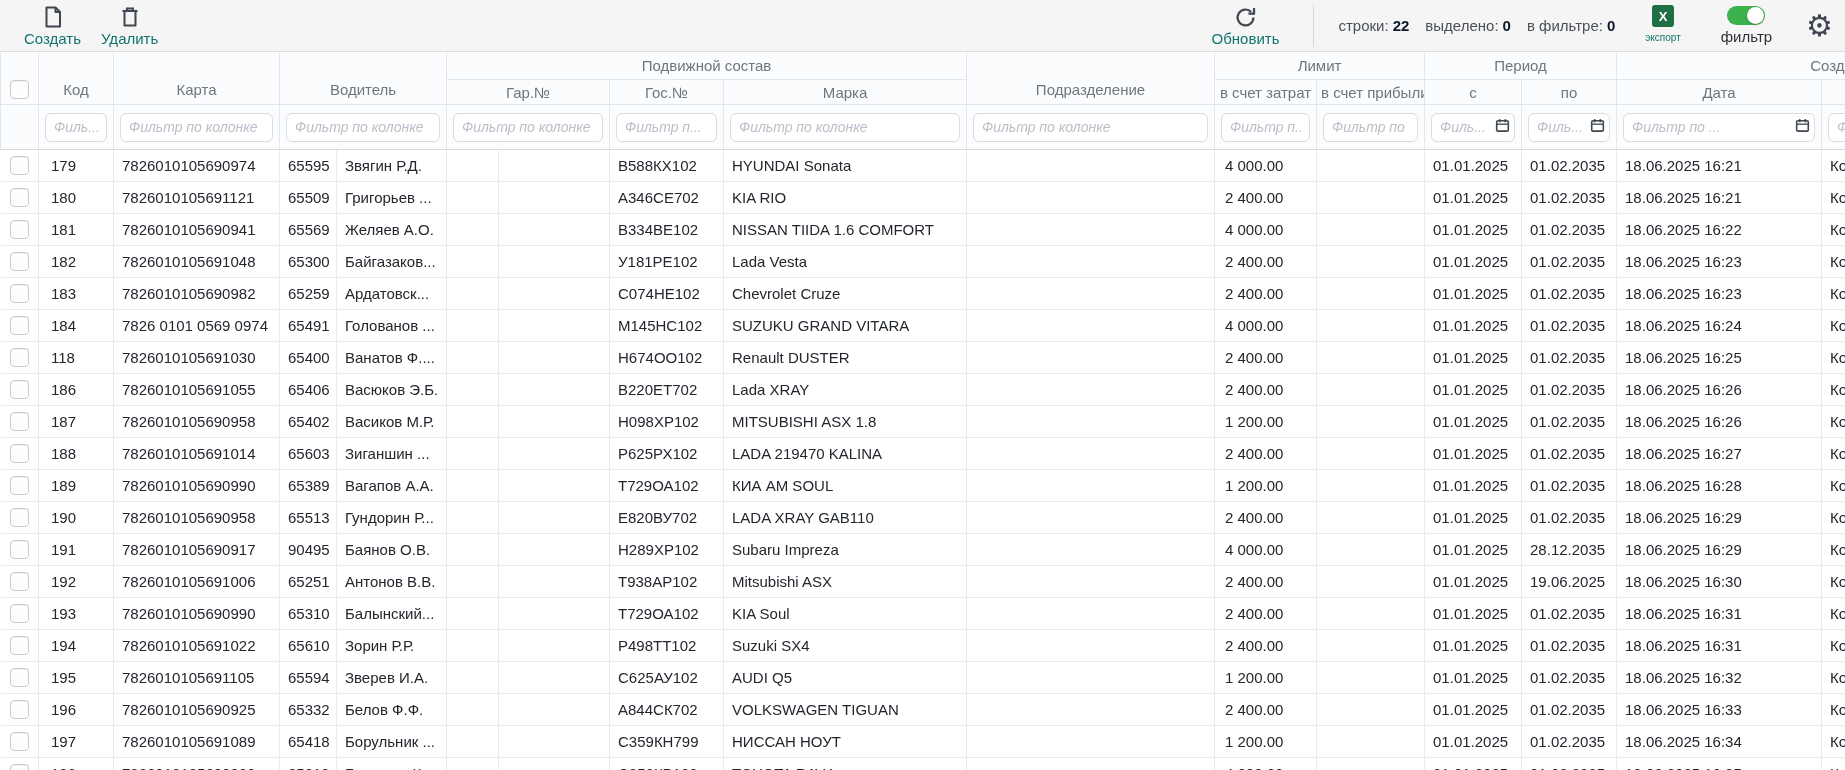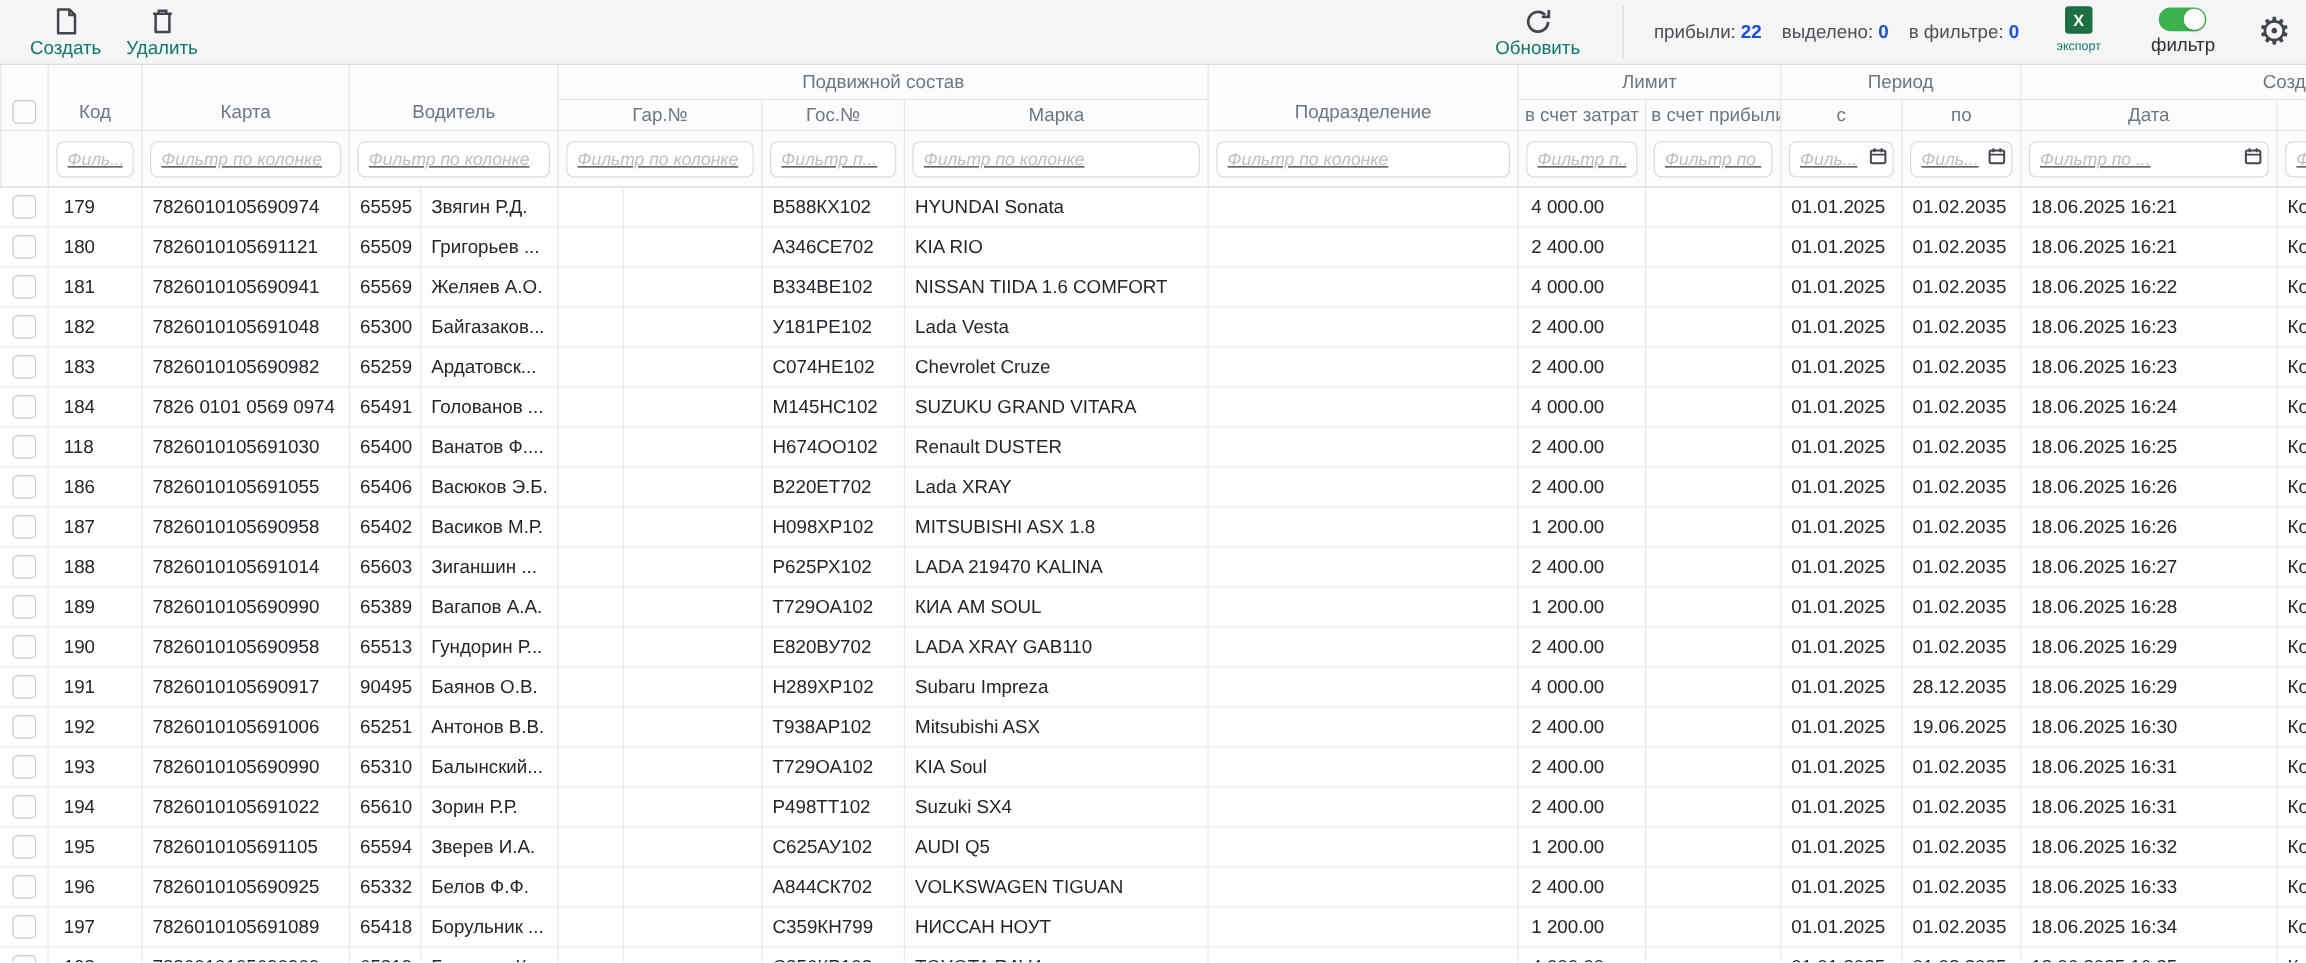--- a/index.html
+++ b/index.html
@@ -14,21 +14,21 @@
     height:52px;background:#f5f5f6;border-bottom:1px solid #d9dbdf;
     display:flex;align-items:center;padding:0 10px 0 14px;box-sizing:border-box;
   }
   .tb-btn{display:flex;flex-direction:column;align-items:center;justify-content:center;
     gap:1px;padding:2px 10px;cursor:pointer;user-select:none;}
   .tb-btn .lbl{font-size:15px;color:#0f766e;line-height:16px;}
   .tb-btn svg{display:block;}
   .tb-right{margin-left:auto;display:flex;align-items:center;gap:20px;}
   .v-div{width:1px;height:42px;background:#d3d6da;margin:0 4px;}
   .stats{display:flex;align-items:center;gap:16px;font-size:15px;color:#4a5058;}
-  .stats b{color:#1d4ed8;font-weight:700;margin-left:4px;}
+  .stats b{color:#0f172a;font-weight:700;margin-left:4px;}
   .excel-ic{width:22px;height:22px;background:#1e7044;border-radius:3px;color:#fff;
     font-weight:700;font-size:13px;display:flex;align-items:center;justify-content:center;margin-bottom:2px;}
   .flt-lbl{font-size:15px;color:#2c3137;line-height:16px;}
   .toggle{width:38px;height:19px;border-radius:10px;background:#3cb14e;position:relative;
     display:inline-block;margin-bottom:3px;cursor:pointer;}
   .toggle .knob{position:absolute;right:1px;top:1px;width:17px;height:17px;border-radius:50%;
     background:#fff;box-shadow:0 1px 2px rgba(0,0,0,.25);}
   .gear{font-size:30px;color:#3f4650;line-height:30px;margin:0 2px 0 4px;cursor:pointer;}
   
   .table-wrap{position:absolute;left:0;top:52px;width:1845px;height:718px;overflow:hidden;}
@@ -40,21 +40,20 @@
   }
   th.gh{height:27px;vertical-align:middle;text-align:center;}
   th.ch{height:24px;vertical-align:middle;text-align:center;}
   th.tall{vertical-align:bottom;padding-bottom:6px;}
   th.f-cell{height:44px;border-bottom:1px solid #d6d9de;padding:0 6px;vertical-align:middle;}
   .f-inner{position:relative;display:block;}
   .f-inner input{
     width:100%;height:29px;box-sizing:border-box;border:1px solid #d9dce1;border-radius:6px;
     padding:0 8px;font-size:14px;color:#333;background:#fff;outline:none;
     font-family:"Liberation Sans","DejaVu Sans",sans-serif;
-    text-decoration:underline;
   }
   .f-inner input::placeholder{color:#b9c0c9;font-style:italic;}
   .f-inner.with-cal input{padding-right:24px;}
   .cal{position:absolute;right:5px;top:50%;transform:translateY(-50%);pointer-events:auto;cursor:pointer;}
   tbody td{
     border-right:1px solid #e8eaee;border-bottom:1px solid #e8eaee;
     font-size:15px;color:#22272e;height:31px;padding:0 8px;
     white-space:nowrap;overflow:hidden;background:#fff;
   }
   td.c-cb{text-align:center;padding:0;}
@@ -95,21 +94,21 @@
         <svg viewBox="0 0 24 24" width="25" height="25">
           <path d="M19.6 12a7.6 7.6 0 1 1-2.2-5.4" fill="none" stroke="#3e4650" stroke-width="2.1"></path>
           <path d="M20.2 2.8v5.4h-5.4" fill="none" stroke="#3e4650" stroke-width="2.1"></path>
         </svg>
       </span>
       <span class="lbl">Обновить</span>
     </div>
     <div class="v-div"></div>
     <div class="stats">
       <span class="stat">
-        <span>прибыли:</span><b>22</b>
+        <span>строки:</span><b>22</b>
       </span>
       <span class="stat">
         <span>выделено:</span><b>0</b>
       </span>
       <span class="stat">
         <span>в фильтре:</span><b>0</b>
       </span>
     </div>
     <div class="tb-btn">
       <span class="excel-ic">X</span>

